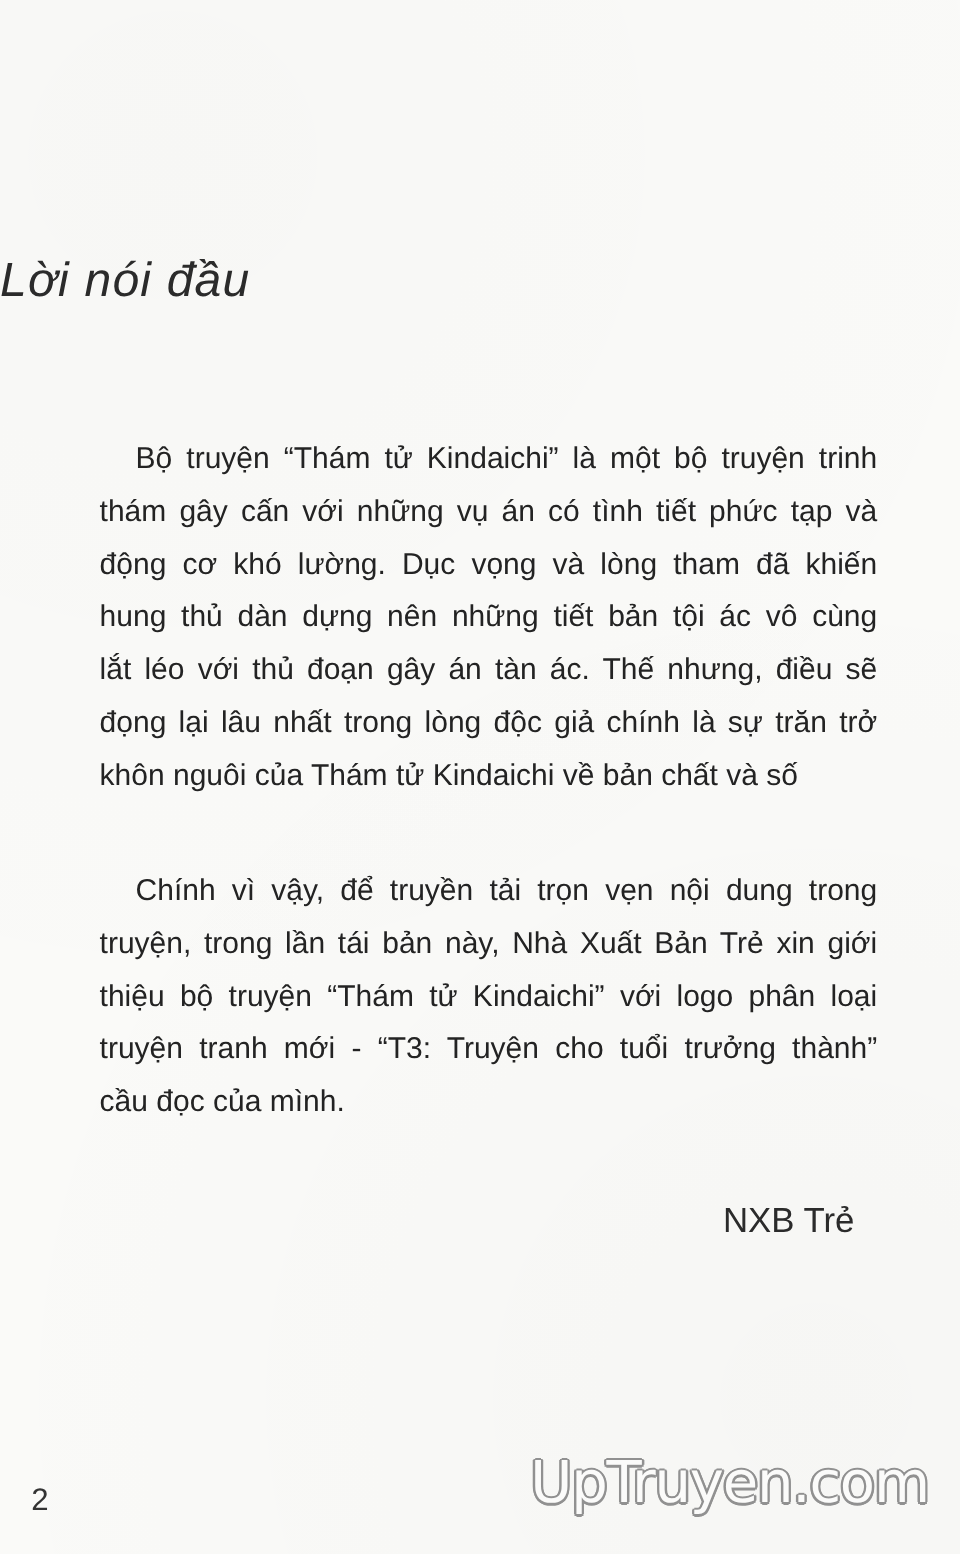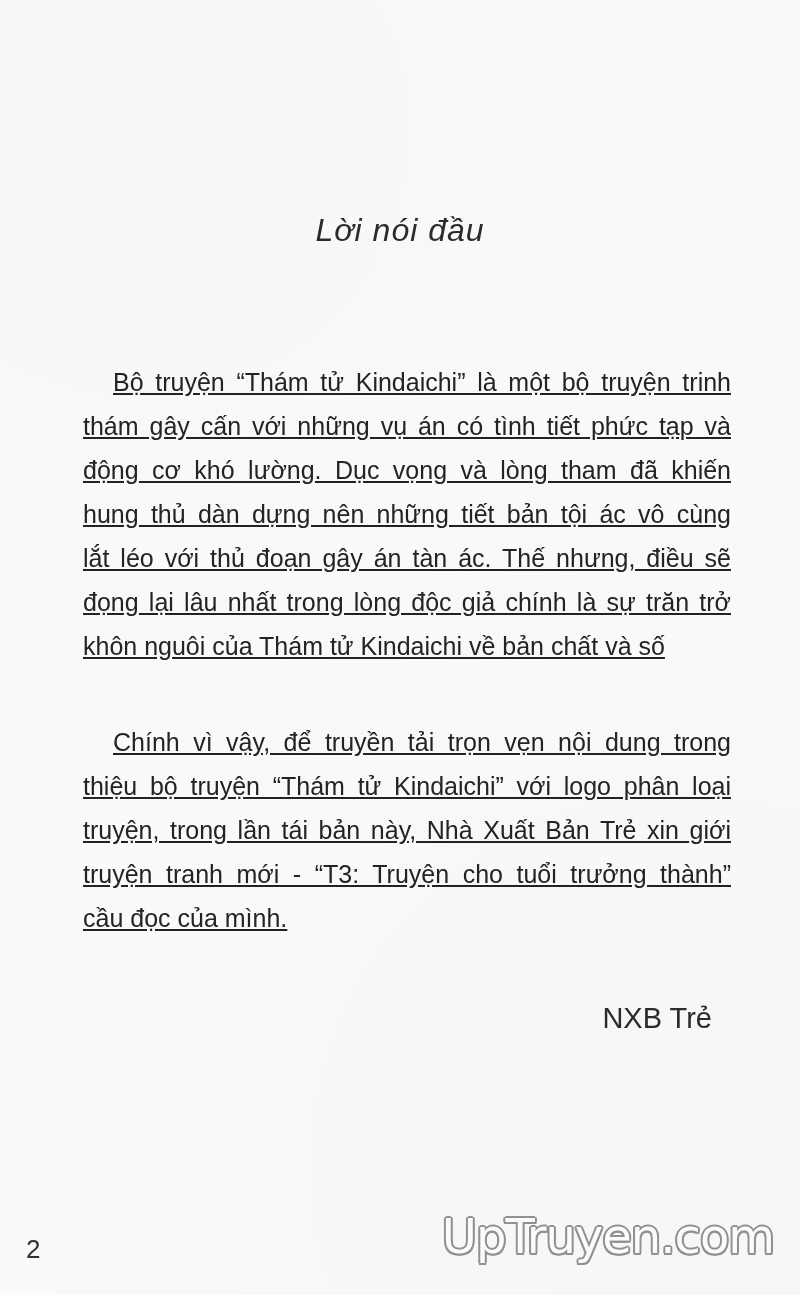--- a/index.html
+++ b/index.html
@@ -14,40 +14,38 @@
     font-family: "Liberation Sans", sans-serif;
     color: #272727;
     overflow: hidden;
   }
   .title {
     position: absolute;
     top: 212px;
     left: 0;
     width: 100%;
     margin: 0;
-    text-align: center;
-    font-size: 32px;
+    font-size: 40px;
     font-weight: 400;
     font-style: italic;
     letter-spacing: 1px;
     color: #2b2b2b;
   }
   .para {
     position: absolute;
     left: 83px;
     width: 648px;
     font-size: 25px;
     line-height: 44px;
     color: #232323;
   }
   .para .line {
     white-space: nowrap;
     text-align: justify;
     text-align-last: justify;
-    text-decoration: underline;
   }
   .para .line:first-child { padding-left: 30px; }
   .para .line:last-child  { text-align-last: left; }
   .para-1 { top: 360px; }
   .para-2 { top: 720px; }
   .signature {
     position: absolute;
     top: 1002px;
     right: 88px;
     font-size: 29px;
@@ -88,22 +86,22 @@
       <div class="line">thám gây cấn với những vụ án có tình tiết phức tạp và</div>
       <div class="line">động cơ khó lường. Dục vọng và lòng tham đã khiến</div>
       <div class="line">hung thủ dàn dựng nên những tiết bản tội ác vô cùng</div>
       <div class="line">lắt léo với thủ đoạn gây án tàn ác. Thế nhưng, điều sẽ</div>
       <div class="line">đọng lại lâu nhất trong lòng độc giả chính là sự trăn trở</div>
       <div class="line">khôn nguôi của Thám tử Kindaichi về bản chất và số</div>
     </div>
 
   <div class="para para-2">
       <div class="line">Chính vì vậy, để truyền tải trọn vẹn nội dung trong</div>
+      <div class="line">truyện, trong lần tái bản này, Nhà Xuất Bản Trẻ xin giới</div>
       <div class="line">thiệu bộ truyện “Thám tử Kindaichi” với logo phân loại</div>
-      <div class="line">truyện, trong lần tái bản này, Nhà Xuất Bản Trẻ xin giới</div>
       <div class="line">truyện tranh mới - “T3: Truyện cho tuổi trưởng thành”</div>
       <div class="line">cầu đọc của mình.</div>
     </div>
 
   <div class="signature">NXB Trẻ</div>
 
   <div class="page-number">2</div>
 
   <div class="watermark">UpTruyen.com</div>
 

